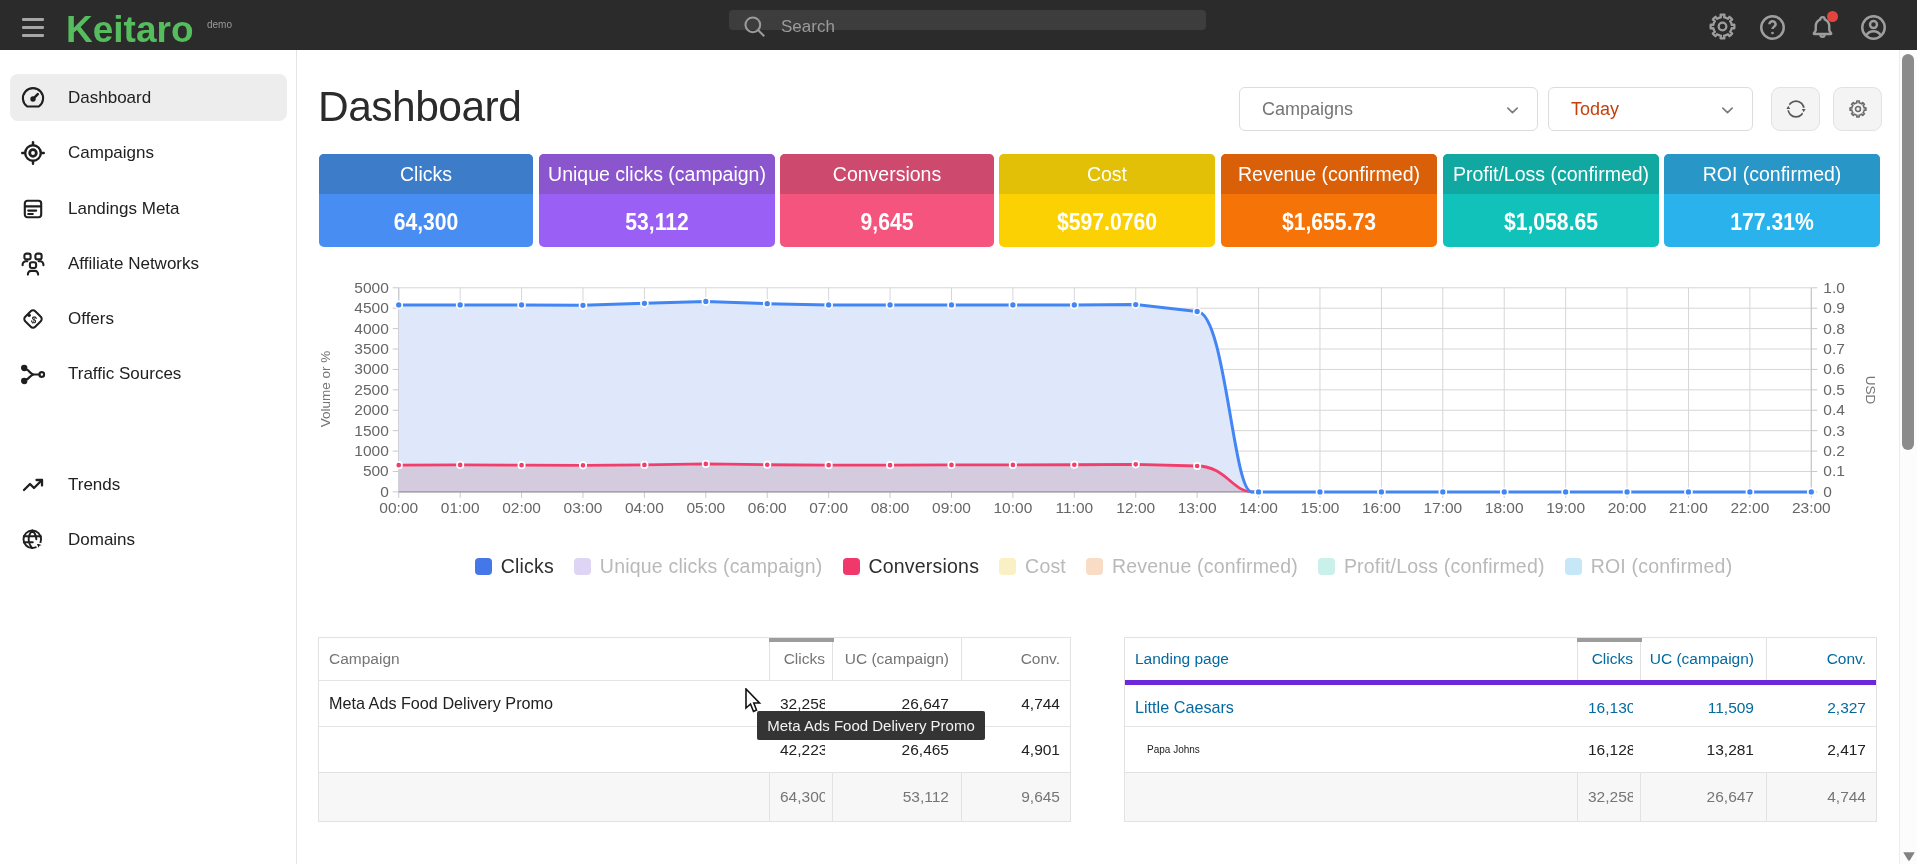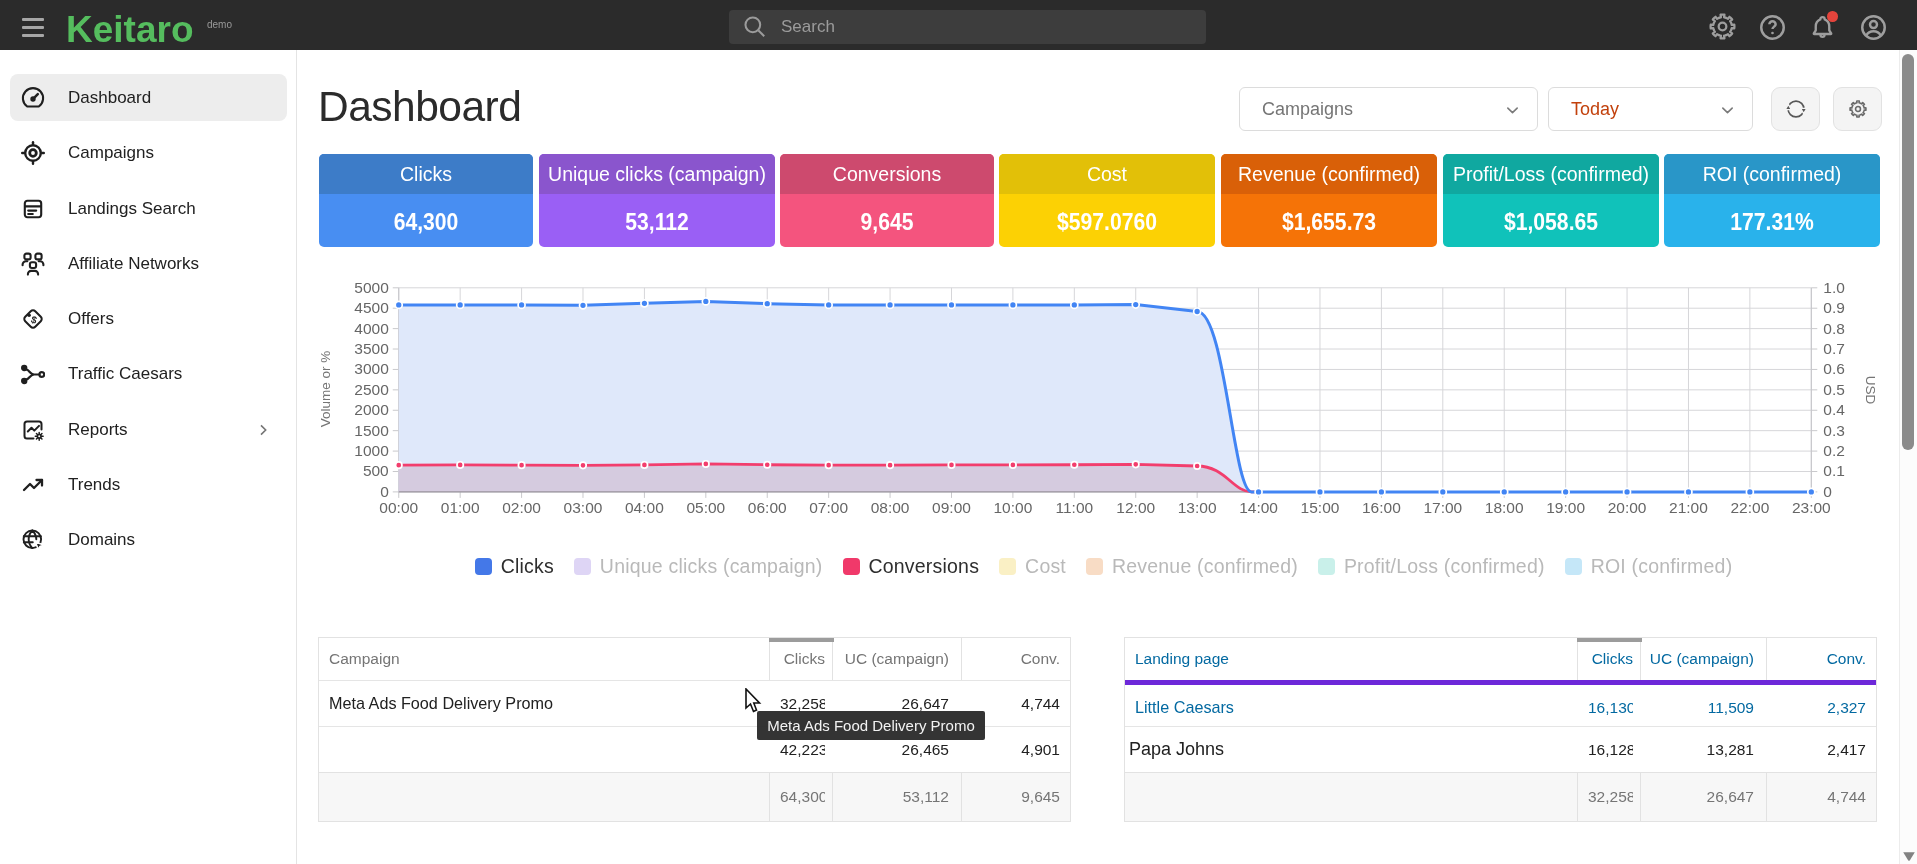--- a/index.html
+++ b/index.html
@@ -6,21 +6,21 @@
 html,body { width:1917px; height:864px; overflow:hidden; background:#fff;
   font-family:"Liberation Sans", sans-serif; position:relative; }
 .abs { position:absolute; }
 
 
 #topbar { position:absolute; left:0; top:0; width:1917px; height:50px; background:#2b2b2b; z-index:30; }
 #burger { position:absolute; left:22px; top:18px; width:22px; }
 #burger div { height:3px; background:#a6a6a6; margin-bottom:5px; border-radius:1px; }
 #logo { position:absolute; left:66px; top:9px; letter-spacing:0.5px; font-size:37px; font-weight:bold; color:#55bd5e; letter-spacing:0px; }
 #demo { position:absolute; left:207px; top:19px; font-size:10px; color:#999; }
-#search { position:absolute; left:729px; top:10px; width:477px; height:34px; background:#3d3d3d; border-radius:4px; }
+#search { position:absolute; left:729px; top:10px; width:477px; height:20px; background:#3d3d3d; border-radius:4px; }
 #search svg { position:absolute; left:13px; top:4px; }
 #search span { position:absolute; left:52px; top:7px; font-size:17px; color:#9b9b9b; }
 .hicon { position:absolute; top:14px; }
 
 
 #sidebar { position:absolute; left:0; top:50px; width:297px; height:814px; background:#fff; border-right:1px solid #e4e4e4; z-index:20; }
 .sitem { position:absolute; left:0; width:297px; height:47px; }
 .sitem .ic { position:absolute; left:21px; top:50%; margin-top:-12px; }
 .sitem .lbl { position:absolute; left:68px; top:50%; transform:translateY(-50%); font-size:17px; color:#212121; }
 #active-bg { position:absolute; left:10px; top:24px; width:277px; height:47px; background:#ededed; border-radius:8px; }
@@ -284,21 +284,21 @@
         </svg></span>
       <span class="lbl">Campaigns</span>
     </div>
   <div class="sitem" style="top:135px">
       <span class="ic" id="ic-land"><svg width="24" height="24" viewBox="0 0 24 24" fill="none" stroke="#1f1f1f" stroke-width="2.1" stroke-linecap="round" stroke-linejoin="round">
           <rect x="3.8" y="3.8" width="16.4" height="16.4" rx="2.6"></rect>
           <line x1="4.2" y1="9.4" x2="19.8" y2="9.4"></line>
           <line x1="7.2" y1="13.6" x2="15.2" y2="13.6"></line>
           <line x1="7.2" y1="17" x2="11.8" y2="17"></line>
         </svg></span>
-      <span class="lbl">Landings Search</span>
+      <span class="lbl">Landings Meta</span>
     </div>
   <div class="sitem" style="top:190px">
       <span class="ic" id="ic-aff"><svg width="24" height="24" viewBox="0 0 24 24" fill="none" stroke="#1f1f1f" stroke-width="2.1" stroke-linecap="round" stroke-linejoin="round">
           <rect x="3.4" y="1.6" width="6.2" height="5.8" rx="2"></rect>
           <rect x="14.4" y="1.6" width="6.2" height="5.8" rx="2"></rect>
           <path d="M1.6 13.2 v-0.6 a3.3 3.3 0 0 1 3.3 -3.3 h1.4"></path>
           <path d="M22.4 13.2 v-0.6 a3.3 3.3 0 0 0 -3.3 -3.3 h-1.4"></path>
           <rect x="8.9" y="10.2" width="6.2" height="5.8" rx="2"></rect>
           <path d="M6.9 22.6 v-0.4 a3.3 3.3 0 0 1 3.3 -3.3 h3.6 a3.3 3.3 0 0 1 3.3 3.3 v0.4"></path>
         </svg></span>
@@ -314,40 +314,22 @@
         </svg></span>
       <span class="lbl">Offers</span>
     </div>
   <div class="sitem" style="top:300px">
       <span class="ic" id="ic-traf"><svg width="24" height="24" viewBox="0 0 24 24" fill="none" stroke="#1f1f1f" stroke-width="2.2" stroke-linecap="round" stroke-linejoin="round">
           <circle cx="3.2" cy="6" r="2.1" fill="#1f1f1f"></circle>
           <circle cx="3.2" cy="19" r="2.1" fill="#1f1f1f"></circle>
           <circle cx="20.8" cy="12.5" r="2.4"></circle>
           <path d="M4.8 7.2 c4.6 1.2 3.4 4.8 8.2 5.3 M4.8 17.8 c4.6 -1.2 3.4 -4.8 8.2 -5.3 M13 12.5 h5.4"></path>
         </svg></span>
-      <span class="lbl">Traffic Caesars</span>
-    </div>
-  <div class="sitem" style="top:356px">
-      <span class="ic" id="ic-rep"><svg width="24" height="24" viewBox="0 0 24 24" fill="none" stroke="#1f1f1f" stroke-width="2" stroke-linecap="round" stroke-linejoin="round">
-          <path d="M20.5 11.5 v-5.5 a2.5 2.5 0 0 0 -2.5 -2.5 h-12 a2.5 2.5 0 0 0 -2.5 2.5 v12 a2.5 2.5 0 0 0 2.5 2.5 h6.5"></path>
-          <path d="M6.8 13.5 l3.7 -3.7 2.8 2.8 4.7 -4.7"></path>
-          <g stroke-width="1.5">
-            <line x1="18.2" y1="14.4" x2="18.2" y2="22.2"></line>
-            <line x1="14.3" y1="18.3" x2="22.1" y2="18.3"></line>
-            <line x1="15.44" y1="15.54" x2="20.96" y2="21.06"></line>
-            <line x1="20.96" y1="15.54" x2="15.44" y2="21.06"></line>
-          </g>
-          <circle cx="18.2" cy="18.3" r="2.6" fill="#1f1f1f" stroke="none"></circle>
-          <circle cx="18.2" cy="18.3" r="1" fill="#fff" stroke="none"></circle>
-        </svg></span>
-      <span class="lbl">Reports</span>
-    <svg class="abs" style="left:255px;top:16px" width="16" height="16" viewBox="0 0 24 24" fill="none" stroke="#757575" stroke-width="2.4">
-        <path d="M9 5l7 7-7 7"></path>
-      </svg>
-  </div>
+      <span class="lbl">Traffic Sources</span>
+    </div>
   <div class="sitem" style="top:466px">
       <span class="ic" id="ic-dom"><svg width="24" height="24" viewBox="0 0 24 24" fill="none" stroke="#1f1f1f" stroke-width="1.9" stroke-linecap="round" stroke-linejoin="round">
           <circle cx="11.3" cy="11.3" r="8.8"></circle>
           <path d="M11.3 2.5 a12.5 12.5 0 0 0 0 17.6 M11.3 2.5 a12.5 12.5 0 0 1 4 8.8 M2.8 8.3 h17 M2.8 14.3 h9"></path>
           <path d="M14.2 13.8 l8.3 3.1 -3.5 1.5 -1.5 3.5 Z" fill="#1f1f1f" stroke="#fff" stroke-width="1.6"></path>
         </svg></span>
       <span class="lbl">Domains</span>
     </div>
   <div class="sitem" style="top:411px">
       <span class="ic" id="ic-trend"><svg width="24" height="24" viewBox="0 0 24 24" fill="none" stroke="#1f1f1f" stroke-width="2.3" stroke-linecap="round" stroke-linejoin="round">
@@ -475,21 +457,21 @@
         <span style="position:absolute;left:516px;width:113px;text-align:right">UC (campaign)</span>
         <span style="position:absolute;left:641px;width:100px;text-align:right">Conv.</span>
       </div>
       <div style="position:relative;height:46px;line-height:45px;color:#0369a1;border-top:5px solid #6d28d9">
         <span style="position:absolute;left:10px;font-size:16.2px">Little Caesars</span>
         <span style="position:absolute;left:463px;width:45px;overflow:hidden;white-space:nowrap">16,130</span>
         <span style="position:absolute;left:516px;width:113px;text-align:right">11,509</span>
         <span style="position:absolute;left:641px;width:100px;text-align:right">2,327</span>
       </div>
       <div style="position:relative;height:46px;line-height:45px;color:#212121;border-top:1px solid #e5e5e5">
-        <span style="position:absolute;left:4px;font-size:18px">Papa Johns</span>
+        <span style="position:absolute;left:22px;font-size:10px">Papa Johns</span>
         <span style="position:absolute;left:463px;width:45px;overflow:hidden;white-space:nowrap">16,128</span>
         <span style="position:absolute;left:516px;width:113px;text-align:right">13,281</span>
         <span style="position:absolute;left:641px;width:100px;text-align:right">2,417</span>
       </div>
       <div style="position:relative;height:49px;line-height:48px;color:#757575;border-top:1px solid #e2e2e2;background:#f7f7f7">
         <div style="position:absolute;left:452px;top:0;width:64px;height:100%;border-left:1px solid #e2e2e2;border-right:1px solid #e2e2e2"></div>
         <div style="position:absolute;left:641px;top:0;height:100%;border-left:1px solid #e2e2e2"></div>
         <span style="position:absolute;left:463px;width:45px;overflow:hidden;white-space:nowrap">32,258</span>
         <span style="position:absolute;left:516px;width:113px;text-align:right">26,647</span>
         <span style="position:absolute;left:641px;width:100px;text-align:right">4,744</span>

